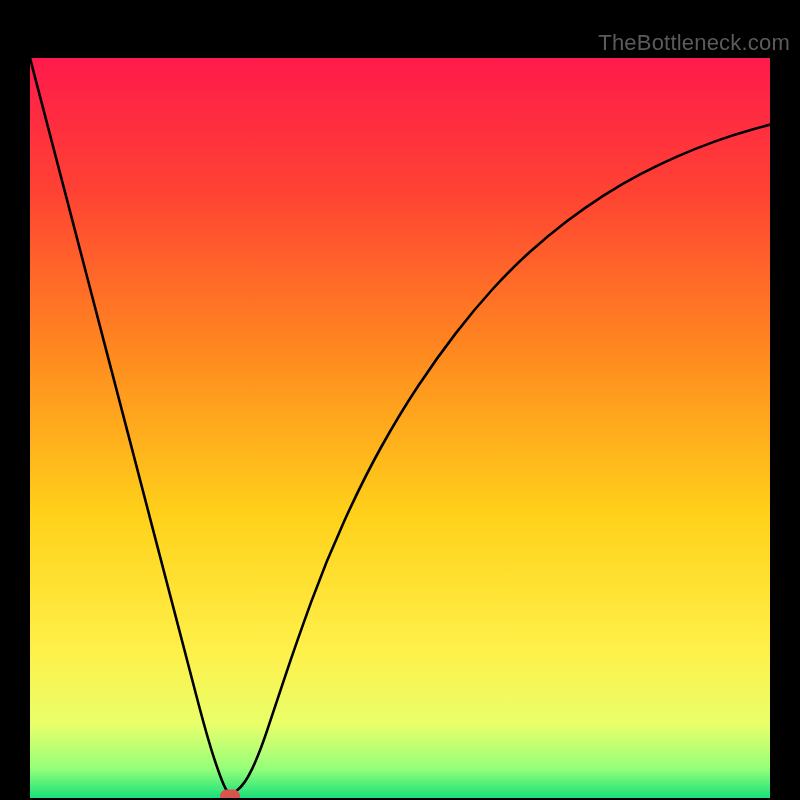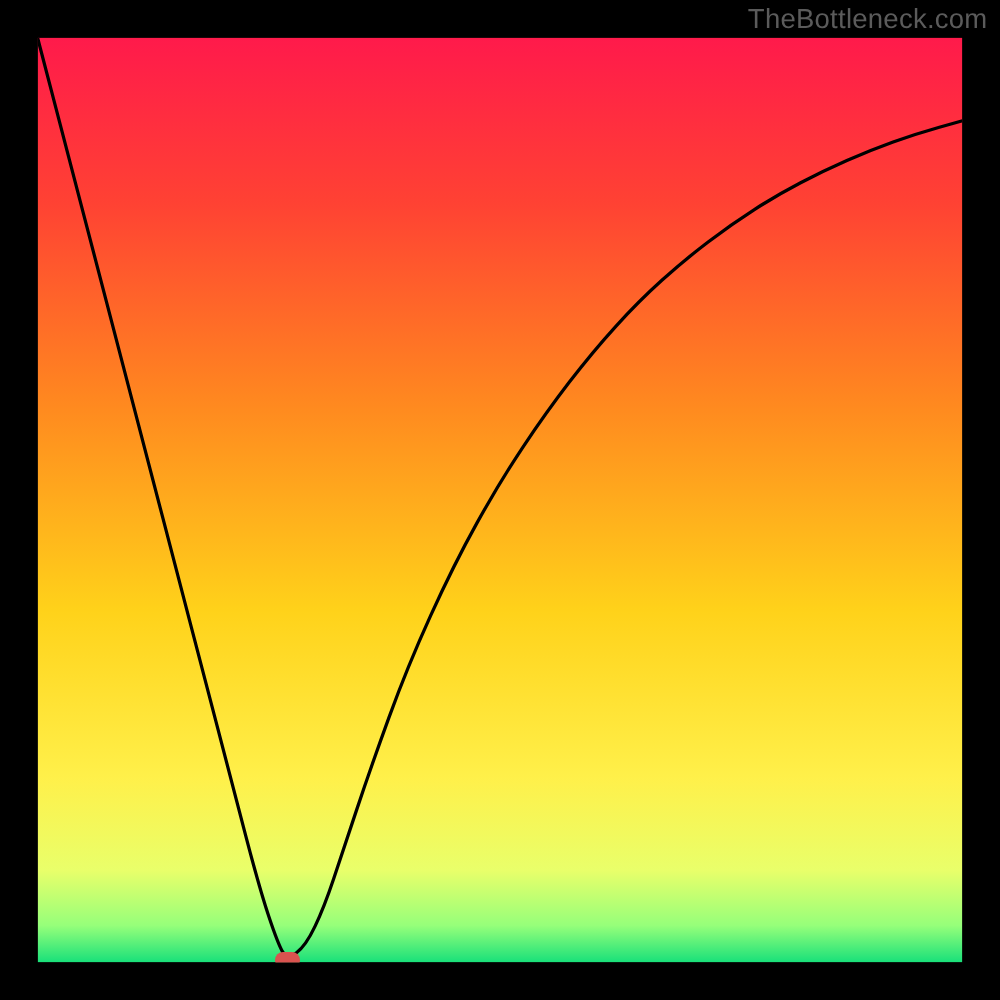--- a/index.html
+++ b/index.html
@@ -8,20 +8,21 @@
     width: 800px;
     height: 800px;
     background: #000;
     font-family: Arial, Helvetica, sans-serif;
   }
   .frame {
     position: relative;
     width: 800px;
     height: 608px;
     background: #000;
+    margin-top: 28px;
   }
   .watermark {
     position: absolute;
     top: 2px;
     right: 10px;
     color: #5b5b5b;
     font-size: 22px;
     font-weight: 500;
     letter-spacing: 0.2px;
     z-index: 5;

